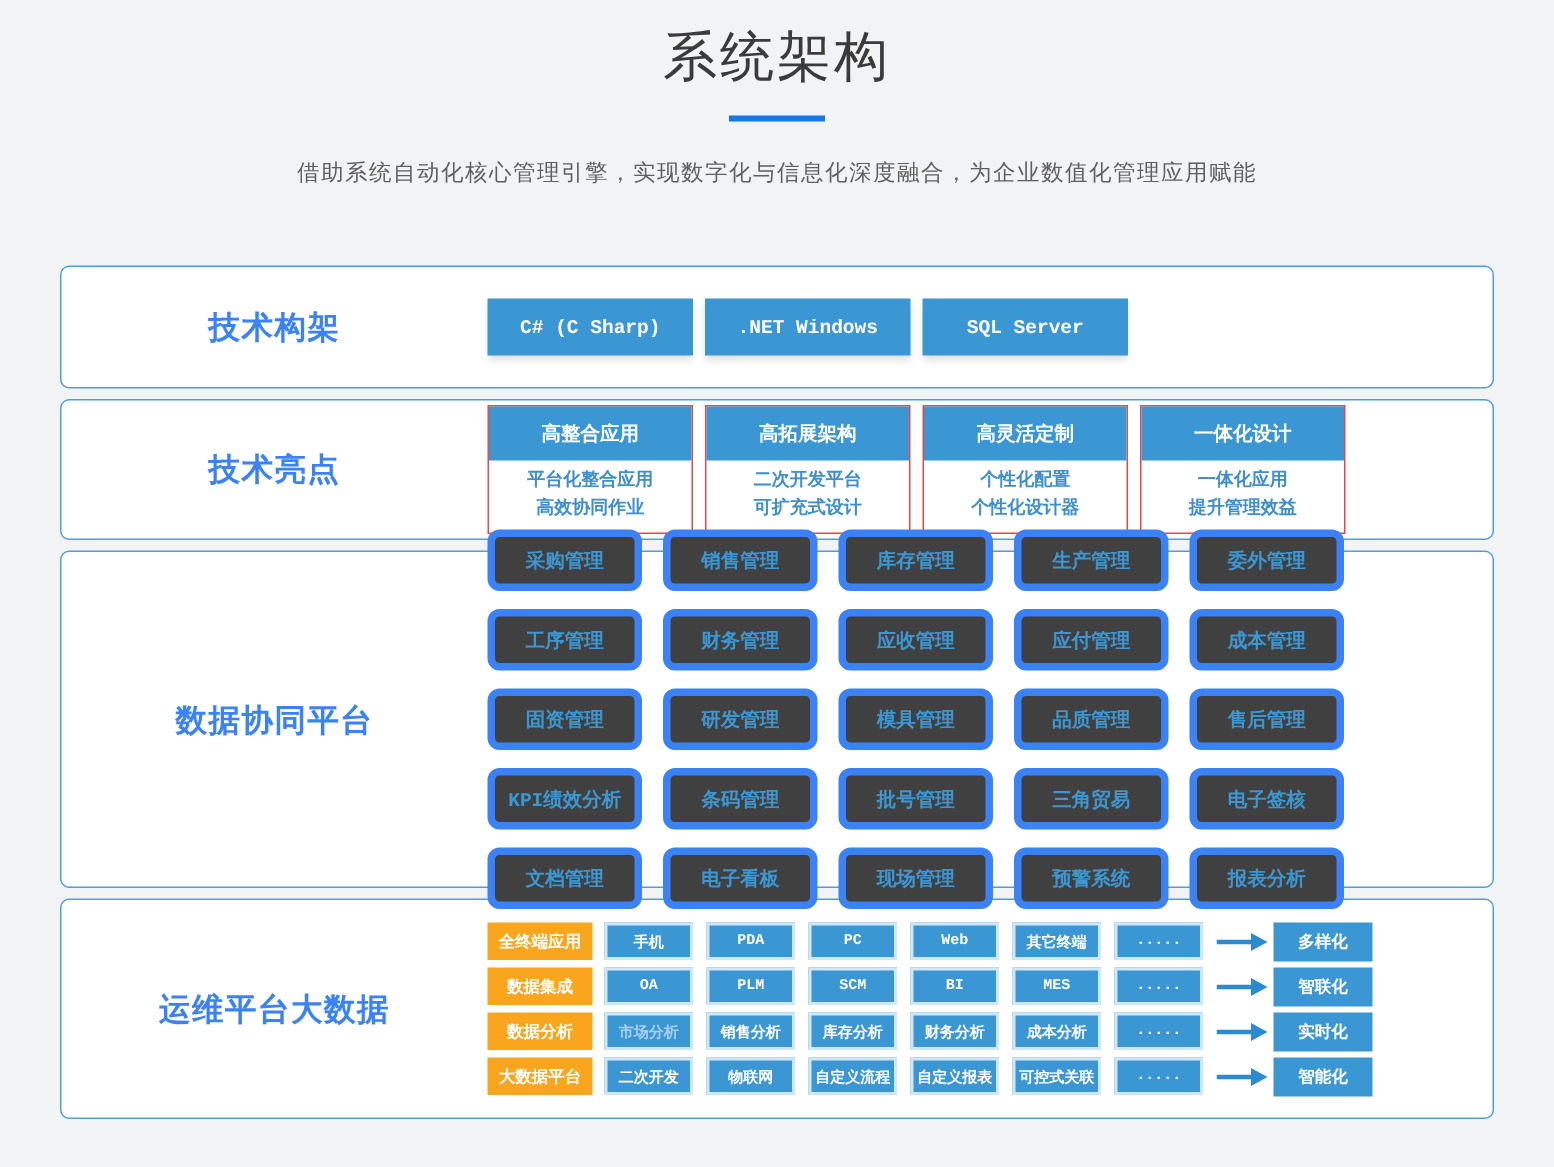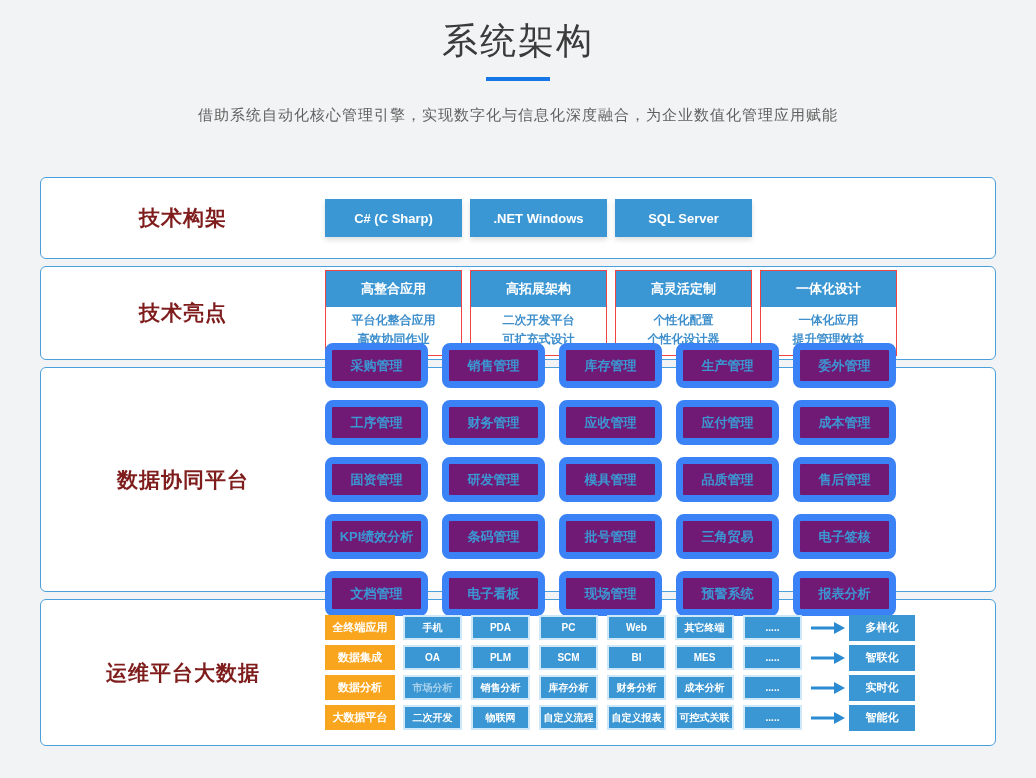--- a/index.html
+++ b/index.html
@@ -1,33 +1,33 @@
 <!DOCTYPE html>
 <html><head>
 <meta charset="utf-8">
 <style>
   html,body{margin:0;padding:0;background:#f2f3f4;}
   .page{
     position:relative;width:1036px;height:778px;overflow:hidden;
     background:#f2f3f4;
-    font-family:Liberation Sans, sans-serif;
+    font-family:Liberation Mono, monospace;
   }
   
   .hdr{padding-top:20px;text-align:center;}
   .hdr-title{font-size:36px;line-height:42px;color:#3b3b3b;font-weight:400;letter-spacing:2px;}
   .hdr-underline{width:64px;height:4px;background:#1677e8;margin:15px auto 0;}
   .hdr-sub{margin-top:25px;font-size:15px;color:#5f5f5f;letter-spacing:1px;}
   
   .panels{margin-top:52px;}
   .panel{
     width:956px;margin:0 auto 7px;background:#ffffff;
     border:1px solid #4ba0dc;border-radius:6px;
     display:flex;align-items:center;box-sizing:border-box;
   }
-  .panel-label{flex:0 0 284px;text-align:center;font-size:21px;font-weight:bold;color:#7f1d1d;letter-spacing:1px;}
+  .panel-label{flex:0 0 284px;text-align:center;font-size:21px;font-weight:bold;color:#3b82f6;letter-spacing:1px;}
   .p1{height:82px;}
   .p2{height:94px;}
   .p3{height:225px;}
   .p4{height:147px;}
   
   .btn-row{display:flex;gap:8px;border-radius:19px;}
   .big-btn{
     width:137px;height:38px;background:#3b97d3;color:#fff;
     font-size:13px;font-weight:bold;
     display:flex;align-items:center;justify-content:center;
@@ -35,21 +35,21 @@
   }
   
   .cards{display:flex;gap:8px;}
   .card{width:137px;border:1px solid #ef4444;background:#fff;box-sizing:border-box;}
   .card-head{height:36px;background:#3b97d3;color:#fff;font-size:13px;font-weight:bold;
     display:flex;align-items:center;justify-content:center;}
   .card-body{padding:4px 0 6px;text-align:center;font-size:12px;color:#3e8fcc;line-height:19px;font-weight:bold;}
   
   .grid{display:grid;grid-template-columns:repeat(5,103px);gap:12px 14px;}
   .module-btn{
-    height:31px;border:7px solid #3b82f6;border-radius:8px;background:#701a75;
+    height:31px;border:5px solid #3b82f6;border-radius:8px;background:#404040;
     color:#3b97d3;font-size:13px;font-weight:bold;
     display:flex;align-items:center;justify-content:center;cursor:pointer;
   }
   
   .ops{display:flex;flex-direction:column;gap:4px;}
   .ops-row{display:flex;align-items:center;}
   .ops-cat{
     width:70px;height:25px;background:#f9a51d;color:#fff;font-size:11px;font-weight:bold;
     display:flex;align-items:center;justify-content:center;margin-right:8px;
   }

